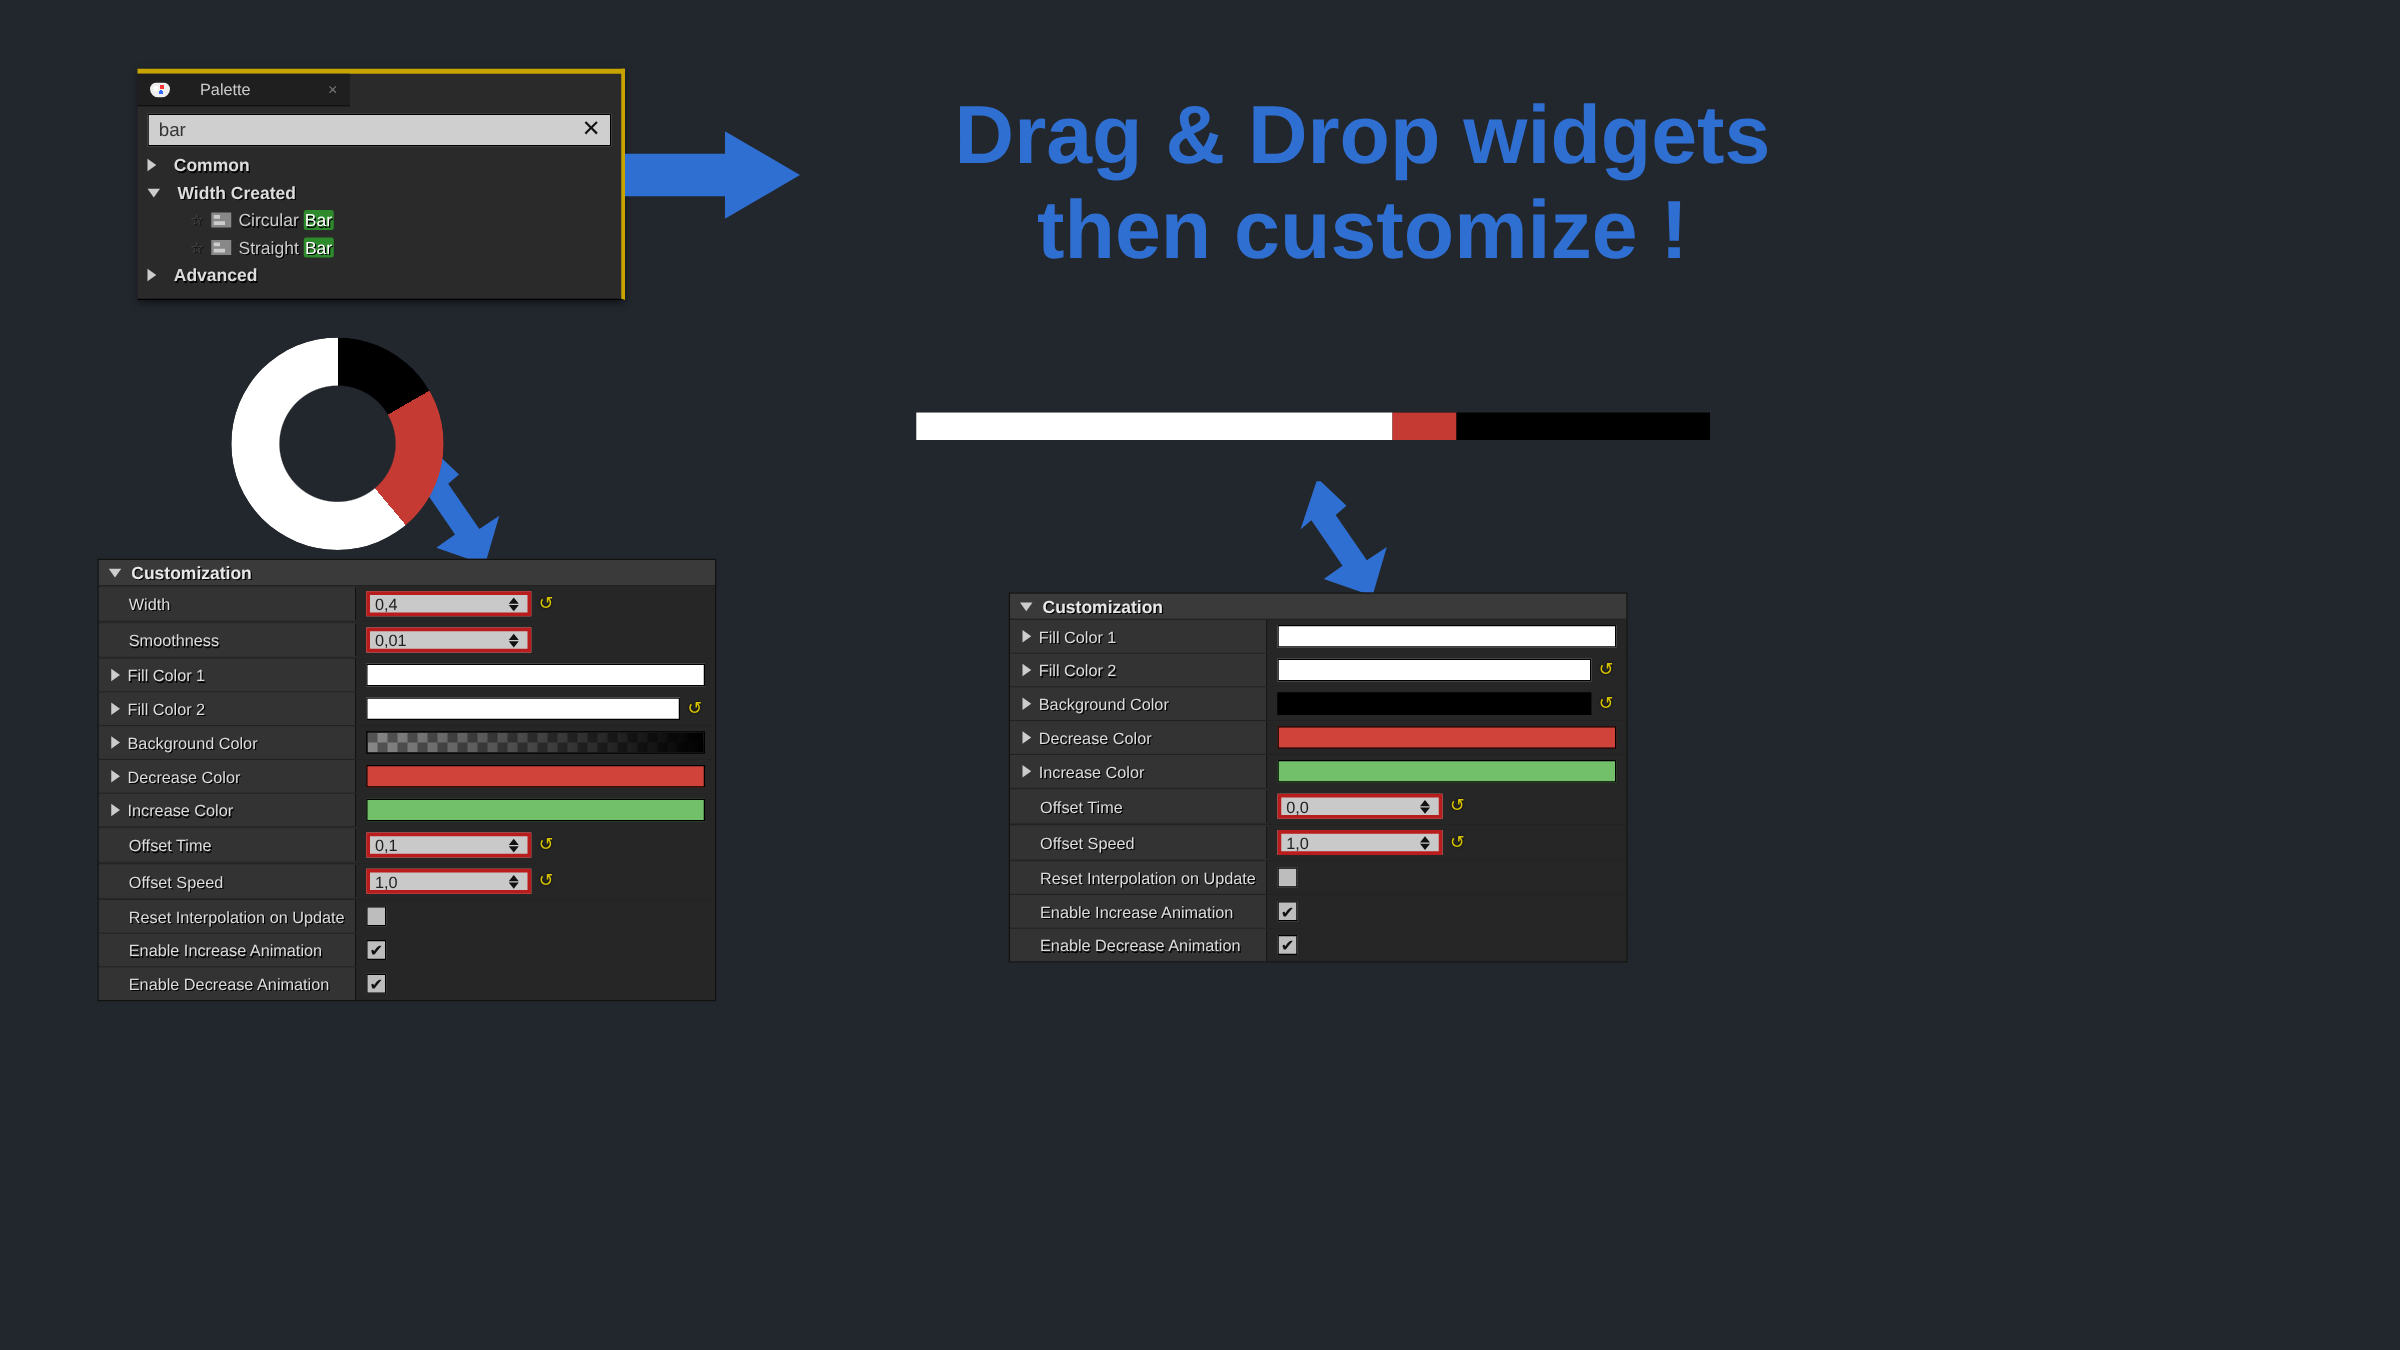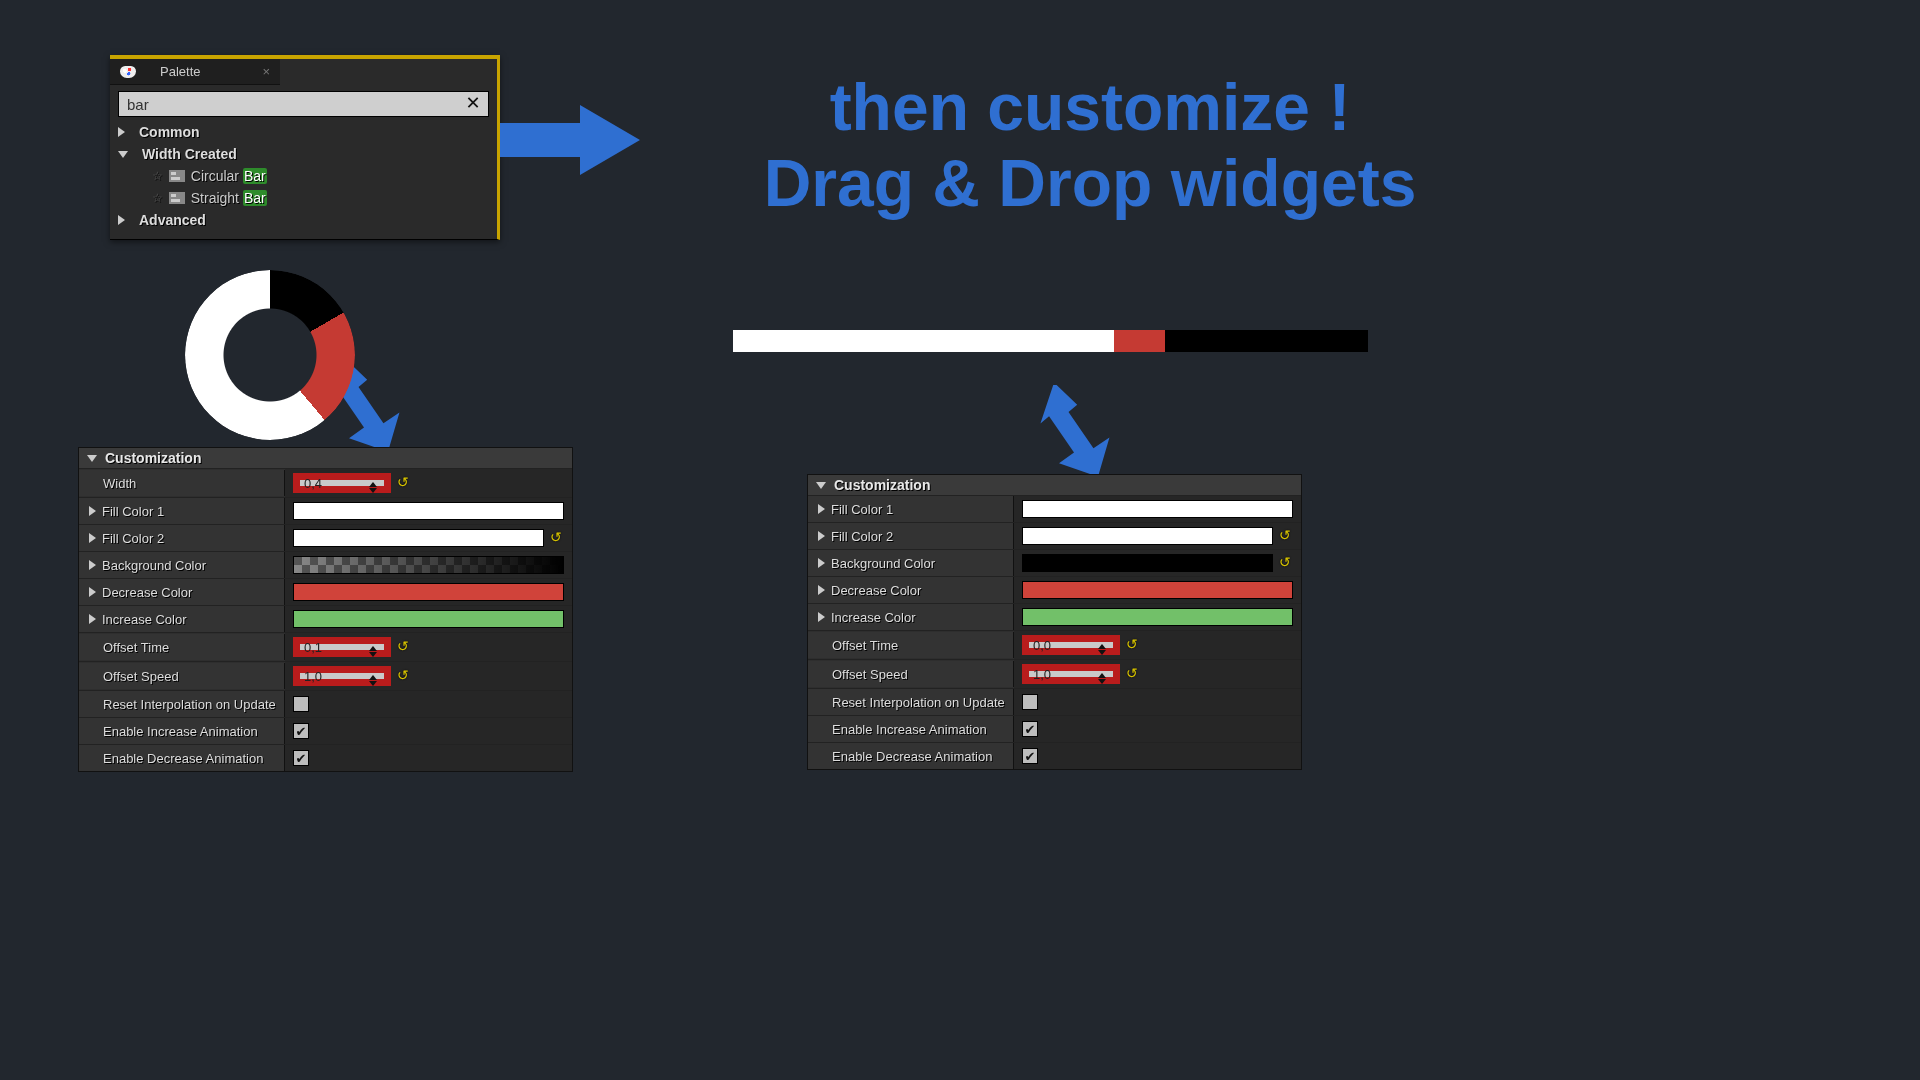--- a/index.html
+++ b/index.html
@@ -130,22 +130,22 @@
     text-shadow: 1px 1px 0 #000;
     display:flex; align-items:center; gap:4px;
     min-height:26px;
   }
   .prop-label .expander { flex:0 0 auto; }
   .prop-val {
     flex:1; padding:4px 8px; background:#262626;
     display:flex; align-items:center; gap:6px; min-height:26px;
   }
   .numbox {
-    width: 98px; height: 20px; background:#c9c9c9; color:#222;
-    border:7px solid #b91c1c; display:flex; align-items:center;
+    width: 132px; height: 20px; background:#c9c9c9; color:#222;
+    border:3px solid #b91c1c; display:flex; align-items:center;
     padding:0 4px; font-size:13px; position:relative;
   }
   .numbox .spin {
     position:absolute; right:3px; top:2px; width:12px; height:14px;
     display:flex; flex-direction:column; gap:1px;
   }
   .numbox .spin span{ display:block; width:0;height:0; border-left:4px solid transparent; border-right:4px solid transparent;}
   .numbox .spin .up{border-bottom:5px solid #111;}
   .numbox .spin .dn{border-top:5px solid #111;}
   .reset {
@@ -206,22 +206,22 @@
       </div>
       <div class="tree-row cat">
         <span class="expander exp-right"></span>
         <span>Advanced</span>
       </div>
     </div>
   </div>
 </div>
 
 <div class="abs callout">
+  <div>Drag &amp; Drop widgets</div>
   <div>then customize !</div>
-  <div>Drag &amp; Drop widgets</div>
 </div>
 
 <div class="abs arrow-blue arrow-right-big">
   <svg width="140" height="70">
       <polygon points="0,18 80,18 80,0 140,35 80,70 80,52 0,52" fill="#2f6fd1"></polygon>
     </svg>
 </div>
 <div class="abs arrow-blue arrow-rc">
   <svg width="80" height="90">
       <polygon points="10,0 35,20 27,28 55,62 70,50 62,90 22,80 36,68 8,34 0,42" fill="#2f6fd1" transform="rotate(5 40 45)"></polygon>
@@ -259,20 +259,35 @@
           <span class="spin">
             <span class="up"></span>
             <span class="dn"></span>
           </span>
         </div>
       <span class="reset">↺</span>
     </div>
   </div>
   <div class="prop-row">
     <div class="prop-label">
+        <span style="width:10px"></span>
+        <span>Smoothness</span>
+      </div>
+    <div class="prop-val">
+      <div class="numbox">
+          <span>0,01</span>
+          <span class="spin">
+            <span class="up"></span>
+            <span class="dn"></span>
+          </span>
+        </div>
+    </div>
+  </div>
+  <div class="prop-row">
+    <div class="prop-label">
         <span class="expander exp-right"></span>
         <span>Fill Color 1</span>
       </div>
     <div class="prop-val">
         <div class="swatch white"></div>
       </div>
   </div>
   <div class="prop-row">
     <div class="prop-label">
         <span class="expander exp-right"></span>

